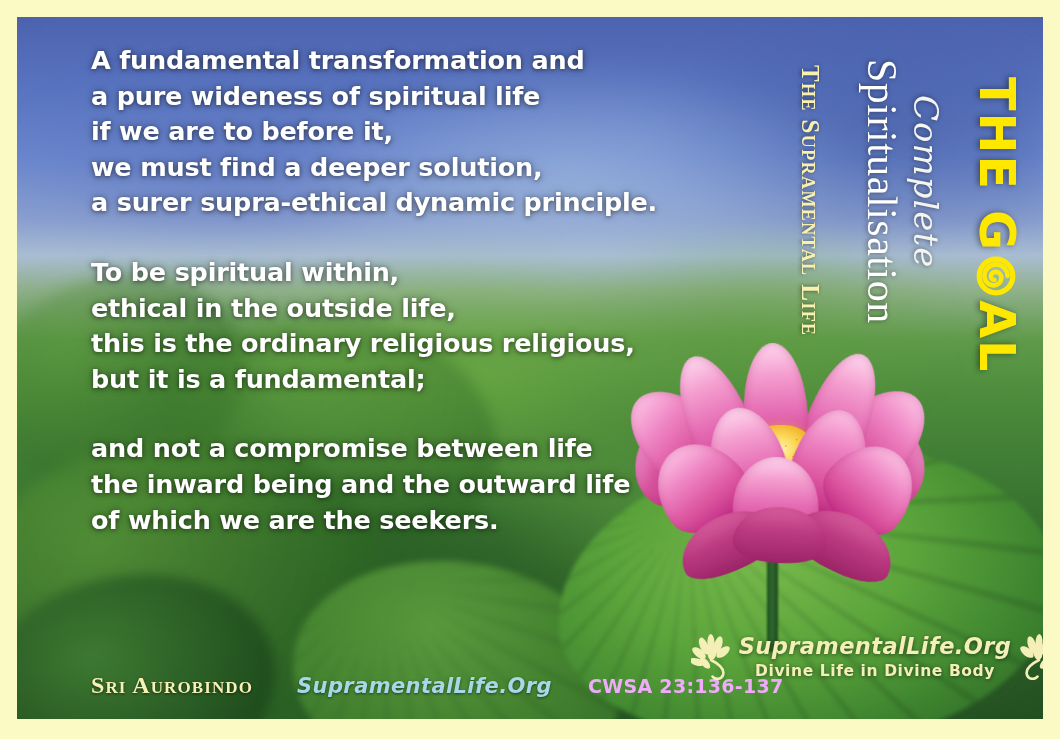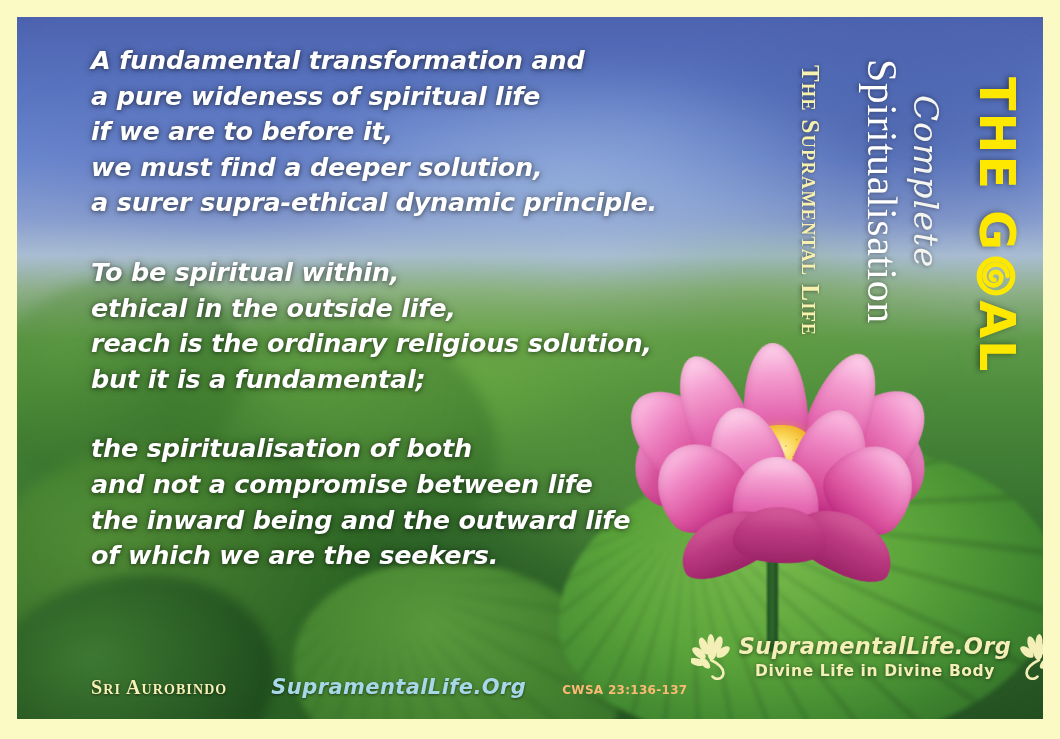--- a/index.html
+++ b/index.html
@@ -151,48 +151,48 @@
   #quote{
     position:absolute;left:74px;top:26px;width:600px;
     color:#ffffff;
     font-family:"DejaVu Sans",sans-serif;
     font-weight:bold;
     font-size:25.5px;
     line-height:35.6px;
     letter-spacing:-.2px;
     text-shadow:0 1px 4px rgba(0,0,0,.45), 0 0 9px rgba(0,0,0,.3);
   }
-  .stanza{margin:0 0 34px 0;font-style:italic;}
+  .stanza{margin:0 0 34px 0;}
   .stanza:last-child{margin-bottom:0;}
   .qline{white-space:nowrap;}
 
   
   #footer{position:absolute;left:74px;bottom:20px;display:flex;align-items:baseline;}
   #author{
     color:#f6f1b4;
     font-family:"Liberation Serif",serif;
-    font-weight:bold;font-size:20px;letter-spacing:1.1px;
+    font-weight:bold;font-size:24px;letter-spacing:1.1px;
     font-variant:small-caps;
     text-shadow:0 1px 3px rgba(0,0,0,.6);
     white-space:nowrap;
   }
   #site-footer{
     margin-left:44px;
     color:#a6d8e8;
     font-family:"DejaVu Sans",sans-serif;
     font-style:italic;font-weight:bold;font-size:21px;
     letter-spacing:.4px;
     text-shadow:0 1px 3px rgba(0,0,0,.55);
     white-space:nowrap;
   }
   #ref{
     margin-left:36px;
-    color:#fdba74;
-    font-family:"DejaVu Sans",sans-serif;
-    font-weight:bold;font-size:12px;letter-spacing:.3px;
+    color:#f0abfc;
+    font-family:"DejaVu Sans",sans-serif;
+    font-weight:bold;font-size:19px;letter-spacing:.3px;
     white-space:nowrap;
   }
 
   
   .vtext{
     position:absolute;
     transform-origin:left top;
     white-space:nowrap;
     line-height:1;
   }
@@ -309,25 +309,24 @@
       <div class="stanza">
         <div class="qline">A fundamental transformation and</div>
         <div class="qline">a pure wideness of spiritual life</div>
         <div class="qline">if we are to before it,</div>
         <div class="qline">we must find a deeper solution,</div>
         <div class="qline">a surer supra-ethical dynamic principle.</div>
       </div>
       <div class="stanza">
         <div class="qline">To be spiritual within,</div>
         <div class="qline">ethical in the outside life,</div>
-        <div class="qline">reach is the ordinary religious solution,</div>
+        <div class="qline">this is the ordinary religious religious,</div>
         <div class="qline">but it is a fundamental;</div>
       </div>
       <div class="stanza">
-        <div class="qline">the spiritualisation of both</div>
         <div class="qline">and not a compromise between life</div>
         <div class="qline">the inward being and the outward life</div>
         <div class="qline">of which we are the seekers.</div>
       </div>
     </div>
 
     <div id="footer">
       <div id="author">Sri Aurobindo</div>
       <div id="site-footer">SupramentalLife.Org</div>
       <div id="ref">CWSA 23:136-137</div>

